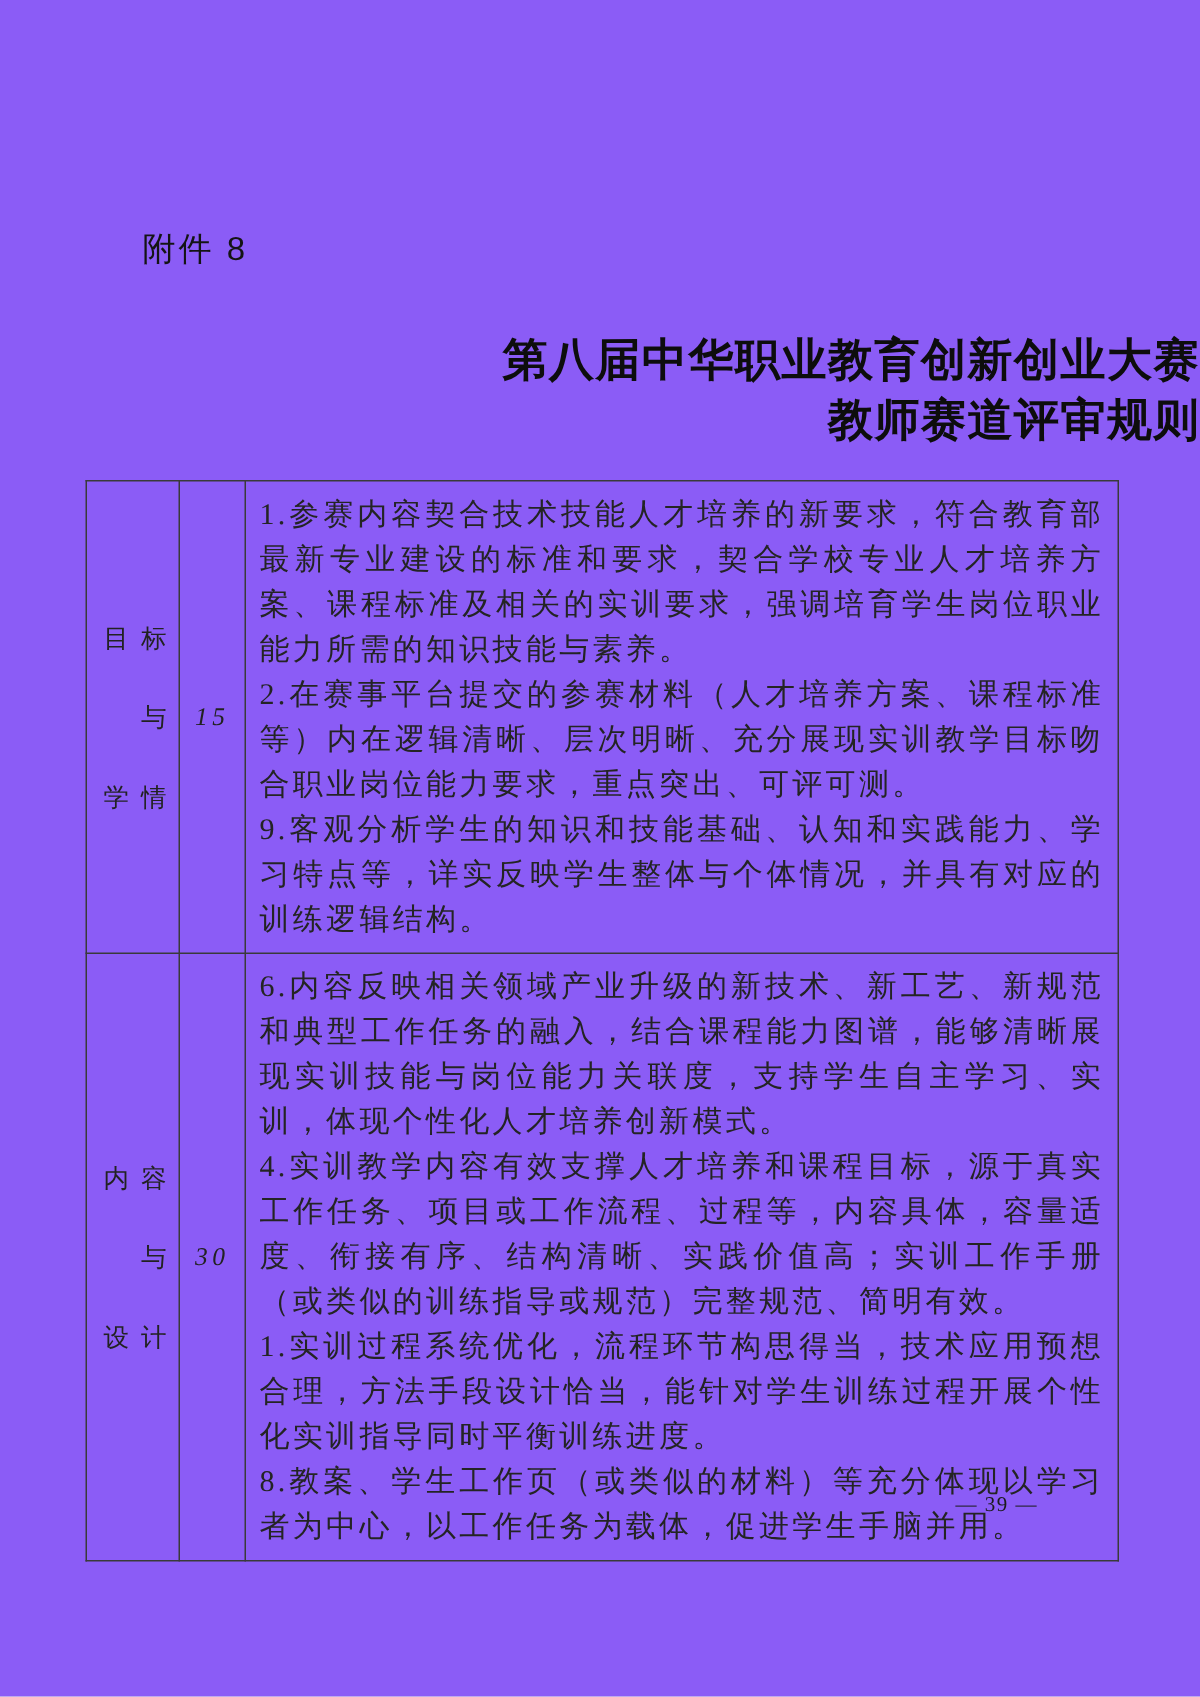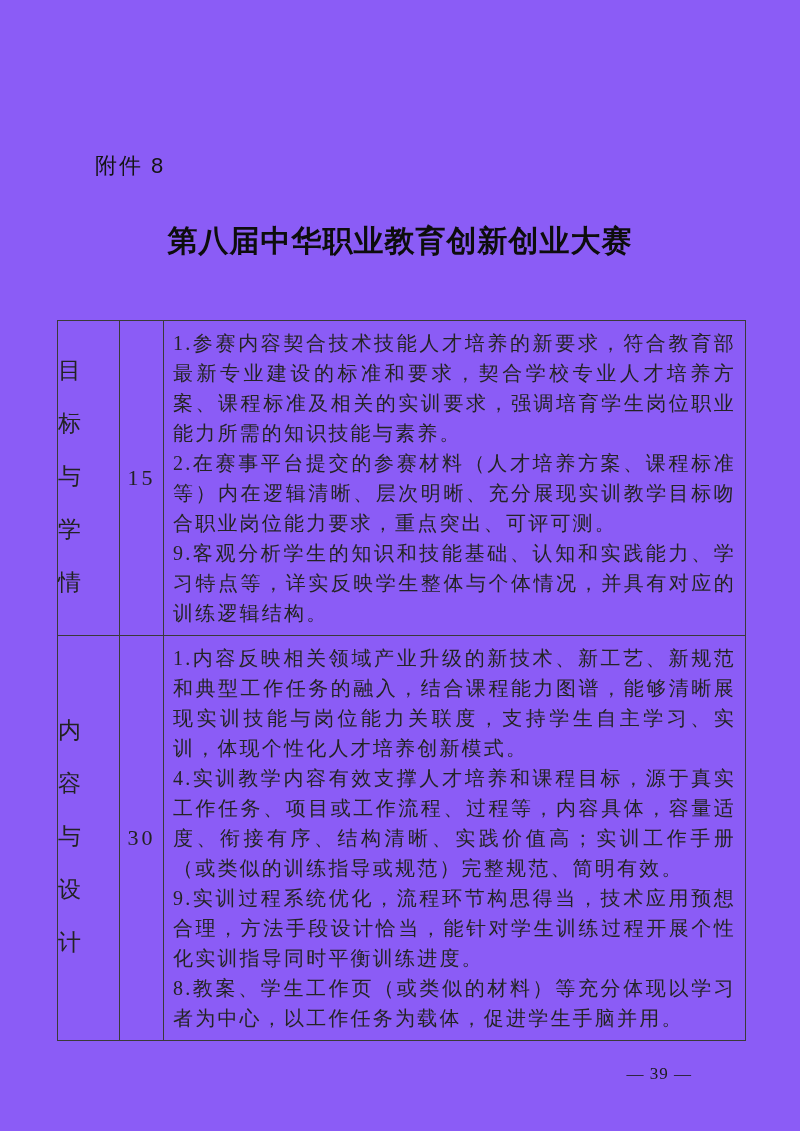--- a/index.html
+++ b/index.html
@@ -21,21 +21,21 @@
     font-family: "Liberation Sans", "DejaVu Sans", sans-serif;
     font-size: 22px;
     letter-spacing: 2px;
     color: #141414;
   }
   .doc-title {
     position: absolute;
     top: 221px;
     left: 0;
     width: 100%;
-    text-align: center;
+    text-align: right;
     font-weight: bold;
     font-size: 30px;
     line-height: 40px;
     letter-spacing: 1px;
     color: #0d0d0d;
   }
   table.rules-table {
     position: absolute;
     left: 57px;
     top: 320px;
@@ -50,63 +50,64 @@
     color: #222222;
   }
   .rules-table .header-row td {
     height: 64px;
     text-align: center;
     letter-spacing: 4px;
     line-height: 27px;
   }
   .multiline { white-space: pre-line; }
   td.indicator-cell {
-    text-align: left;
+    text-align: right;
     letter-spacing: 8px;
     line-height: 53px;
-    font-size: 23px;
-    font-family: Liberation Mono, monospace;
+    font-size: 17px;
   }
   td.score-cell {
     text-align: center;
     letter-spacing: 3px;
-    font-size: 22px;
+    font-size: 17px;
+    font-style: italic;
   }
   td.elements-cell {
     padding: 7px 9px;
     vertical-align: middle;
   }
   td.elements-cell p {
     font-size: 20px;
     line-height: 30px;
     letter-spacing: 2.2px;
     text-align: justify;
     color: #242424;
   }
   tr.row-1 td { height: 250px; }
   tr.row-2 td { height: 307px; }
   .page-number {
     position: absolute;
-    top: 1064px;
+    top: 996px;
     right: 108px;
-    font-size: 17px;
+    font-size: 14px;
     letter-spacing: 1px;
     color: #1b1b1b;
     text-align: center;
   }
 </style>
 </head>
 <body>
 
 <div class="page">
 
   <div class="attachment-label">附件 8</div>
 
   <div class="doc-title">
     <div>第八届中华职业教育创新创业大赛</div>
+    <div>教师赛道评审规则</div>
   </div>
 
   <table class="rules-table">
     <colgroup>
       <col style="width:62px">
       <col style="width:44px">
       <col style="width:582px">
     </colgroup>
     <tbody>
 
@@ -121,23 +122,23 @@
           <p>9.客观分析学生的知识和技能基础、认知和实践能力、学习特点等，详实反映学生整体与个体情况，并具有对应的训练逻辑结构。</p>
         </td>
       </tr>
 
       <tr class="row-2">
         <td class="indicator-cell multiline">内容
 与
 设计</td>
         <td class="score-cell">30</td>
         <td class="elements-cell">
-          <p>1.内容反映相关领域产业升级的新技术、新工艺、新规范和典型工作任务的融入，结合课程能力图谱，能够清晰展现实训技能与岗位能力关联度，支持学生自主学习、实训，体现个性化人才培养创新模式。</p>
+          <p>6.内容反映相关领域产业升级的新技术、新工艺、新规范和典型工作任务的融入，结合课程能力图谱，能够清晰展现实训技能与岗位能力关联度，支持学生自主学习、实训，体现个性化人才培养创新模式。</p>
           <p>4.实训教学内容有效支撑人才培养和课程目标，源于真实工作任务、项目或工作流程、过程等，内容具体，容量适度、衔接有序、结构清晰、实践价值高；实训工作手册（或类似的训练指导或规范）完整规范、简明有效。</p>
-          <p>9.实训过程系统优化，流程环节构思得当，技术应用预想合理，方法手段设计恰当，能针对学生训练过程开展个性化实训指导同时平衡训练进度。</p>
+          <p>1.实训过程系统优化，流程环节构思得当，技术应用预想合理，方法手段设计恰当，能针对学生训练过程开展个性化实训指导同时平衡训练进度。</p>
           <p>8.教案、学生工作页（或类似的材料）等充分体现以学习者为中心，以工作任务为载体，促进学生手脑并用。</p>
         </td>
       </tr>
     </tbody>
   </table>
 
   <div class="page-number">— 39 —</div>
 
 </div>
 

